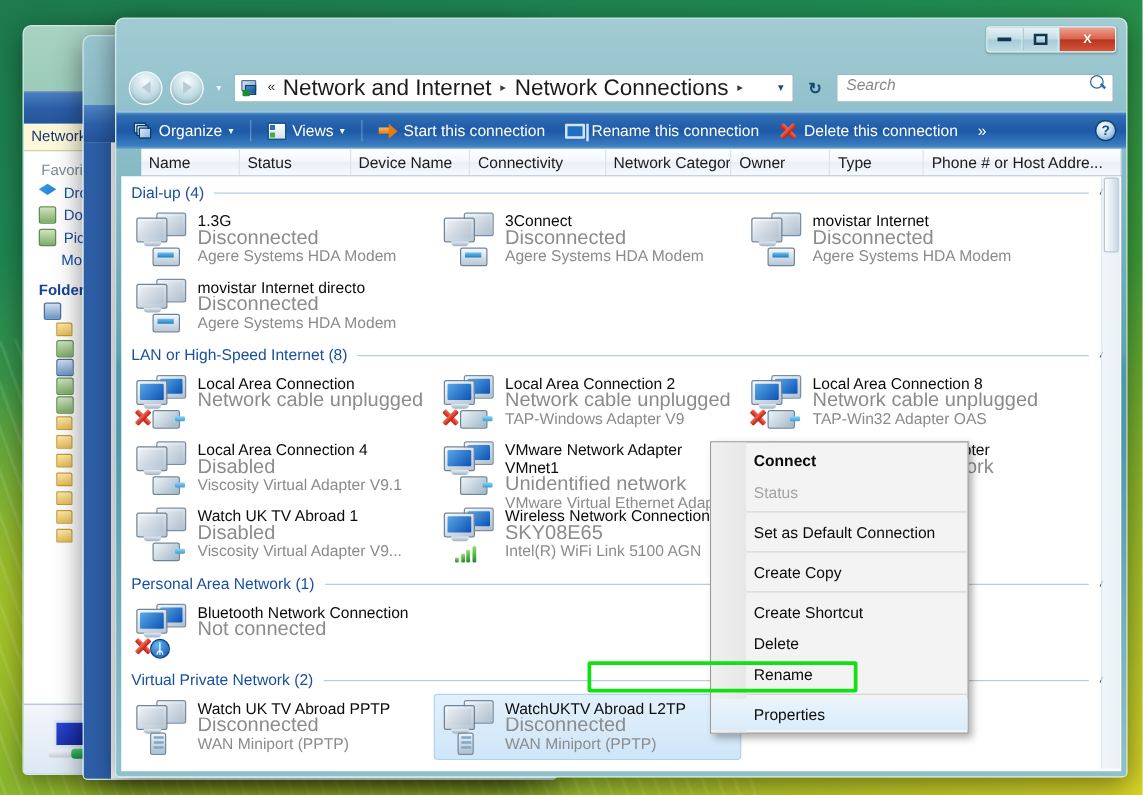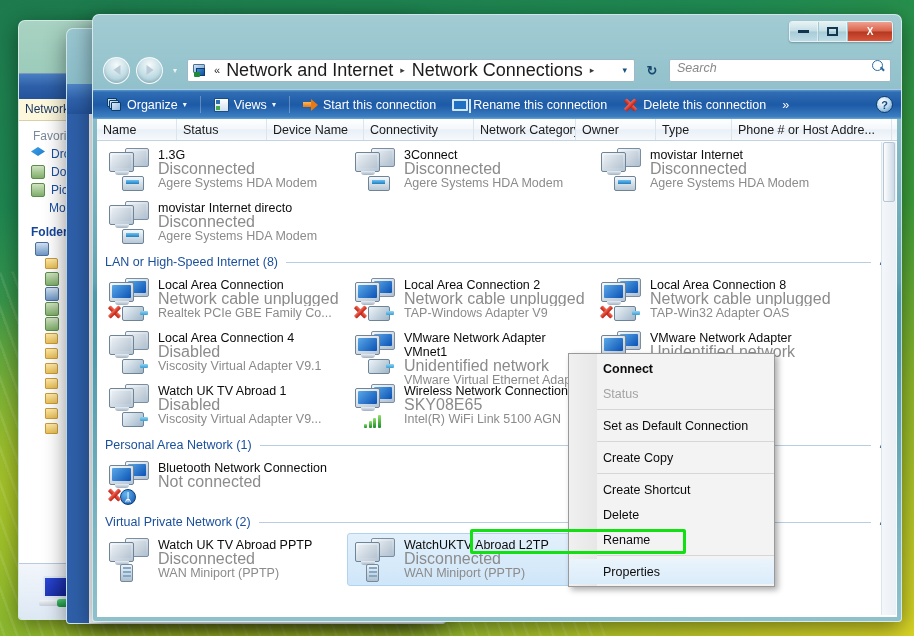--- a/index.html
+++ b/index.html
@@ -218,21 +218,21 @@
   .ic-start::before{content:"";position:absolute;left:0;top:4px;width:9px;height:5px;background:linear-gradient(to bottom,#ffb85e,#e87a10);}
   .ic-start::after{content:"";position:absolute;left:8px;top:1px;width:0;height:0;border-top:6px solid transparent;border-bottom:6px solid transparent;border-left:7px solid #e87a10;}
   .ic-rename { width:16px; height:12px; border:2px solid #cfe6f7; background:#1f6fc2; border-radius:1px; position:relative;}
   .ic-rename::after{content:"";position:absolute;right:-5px;top:-2px;width:2px;height:14px;background:#cfe6f7;}
   .ic-delete { width:15px; height:14px; position:relative;}
   .ic-delete::before,.ic-delete::after{content:"";position:absolute;left:0;top:5px;width:15px;height:4px;background:linear-gradient(to bottom,#ef6a5a,#c31d10);border-radius:1px;}
   .ic-delete::before{transform:rotate(45deg);} .ic-delete::after{transform:rotate(-45deg);}
 
   
   #colHeader {
-    position: absolute; left: 4px; right: 4px; top: 104px; height: 22px;
+    position: absolute; left: 20px; right: 4px; top: 104px; height: 22px;
     background: linear-gradient(to bottom, #ffffff 0%, #f3f7fb 48%, #e8eff6 52%, #f7fafd 100%);
     border-bottom: 1px solid #c3d3e2;
     display: flex; align-items: center;
   }
   .col {
     height: 100%; display: flex; align-items: center;
     padding: 0 6px; font-size: 12.5px; color: #1a1a1a;
     border-right: 1px solid #dbe5ee; overflow: hidden; white-space: nowrap;
   }
 
@@ -495,20 +495,25 @@
       <div class="col" style="width: 90px;">Status</div>
       <div class="col" style="width: 97px;">Device Name</div>
       <div class="col" style="width: 110px;">Connectivity</div>
       <div class="col" style="width: 102px;">Network Category</div>
       <div class="col" style="width: 80px;">Owner</div>
       <div class="col" style="width: 76px;">Type</div>
       <div class="col" style="width: 160px;">Phone # or Host Addre...</div>
     </div>
 
   <div id="content">
+      <div class="group-head">
+        <span>Dial-up (4)</span>
+        <span class="rule"></span>
+        <span class="chev">˄</span>
+      </div>
       <div class="grid">
         <div class="conn">
           <span class="cico inactive">
             <span class="mon-b">
               <span class="s"></span>
             </span>
             <span class="mon-f">
               <span class="s"></span>
             </span>
             <span class="stand"></span>
@@ -586,21 +591,20 @@
             <span class="mon-f">
               <span class="s"></span>
             </span>
             <span class="stand"></span>
             <span class="badge plug"></span>
             <span class="xmark"></span>
           </span>
           <div class="txt">
             <div class="n1">Local Area Connection</div>
             <div class="n2">Network cable unplugged</div>
-            <div class="n3">Realtek PCIe GBE Family Co...</div>
           </div>
         </div>
         <div class="conn">
           <span class="cico active">
             <span class="mon-b">
               <span class="s"></span>
             </span>
             <span class="mon-f">
               <span class="s"></span>
             </span>

